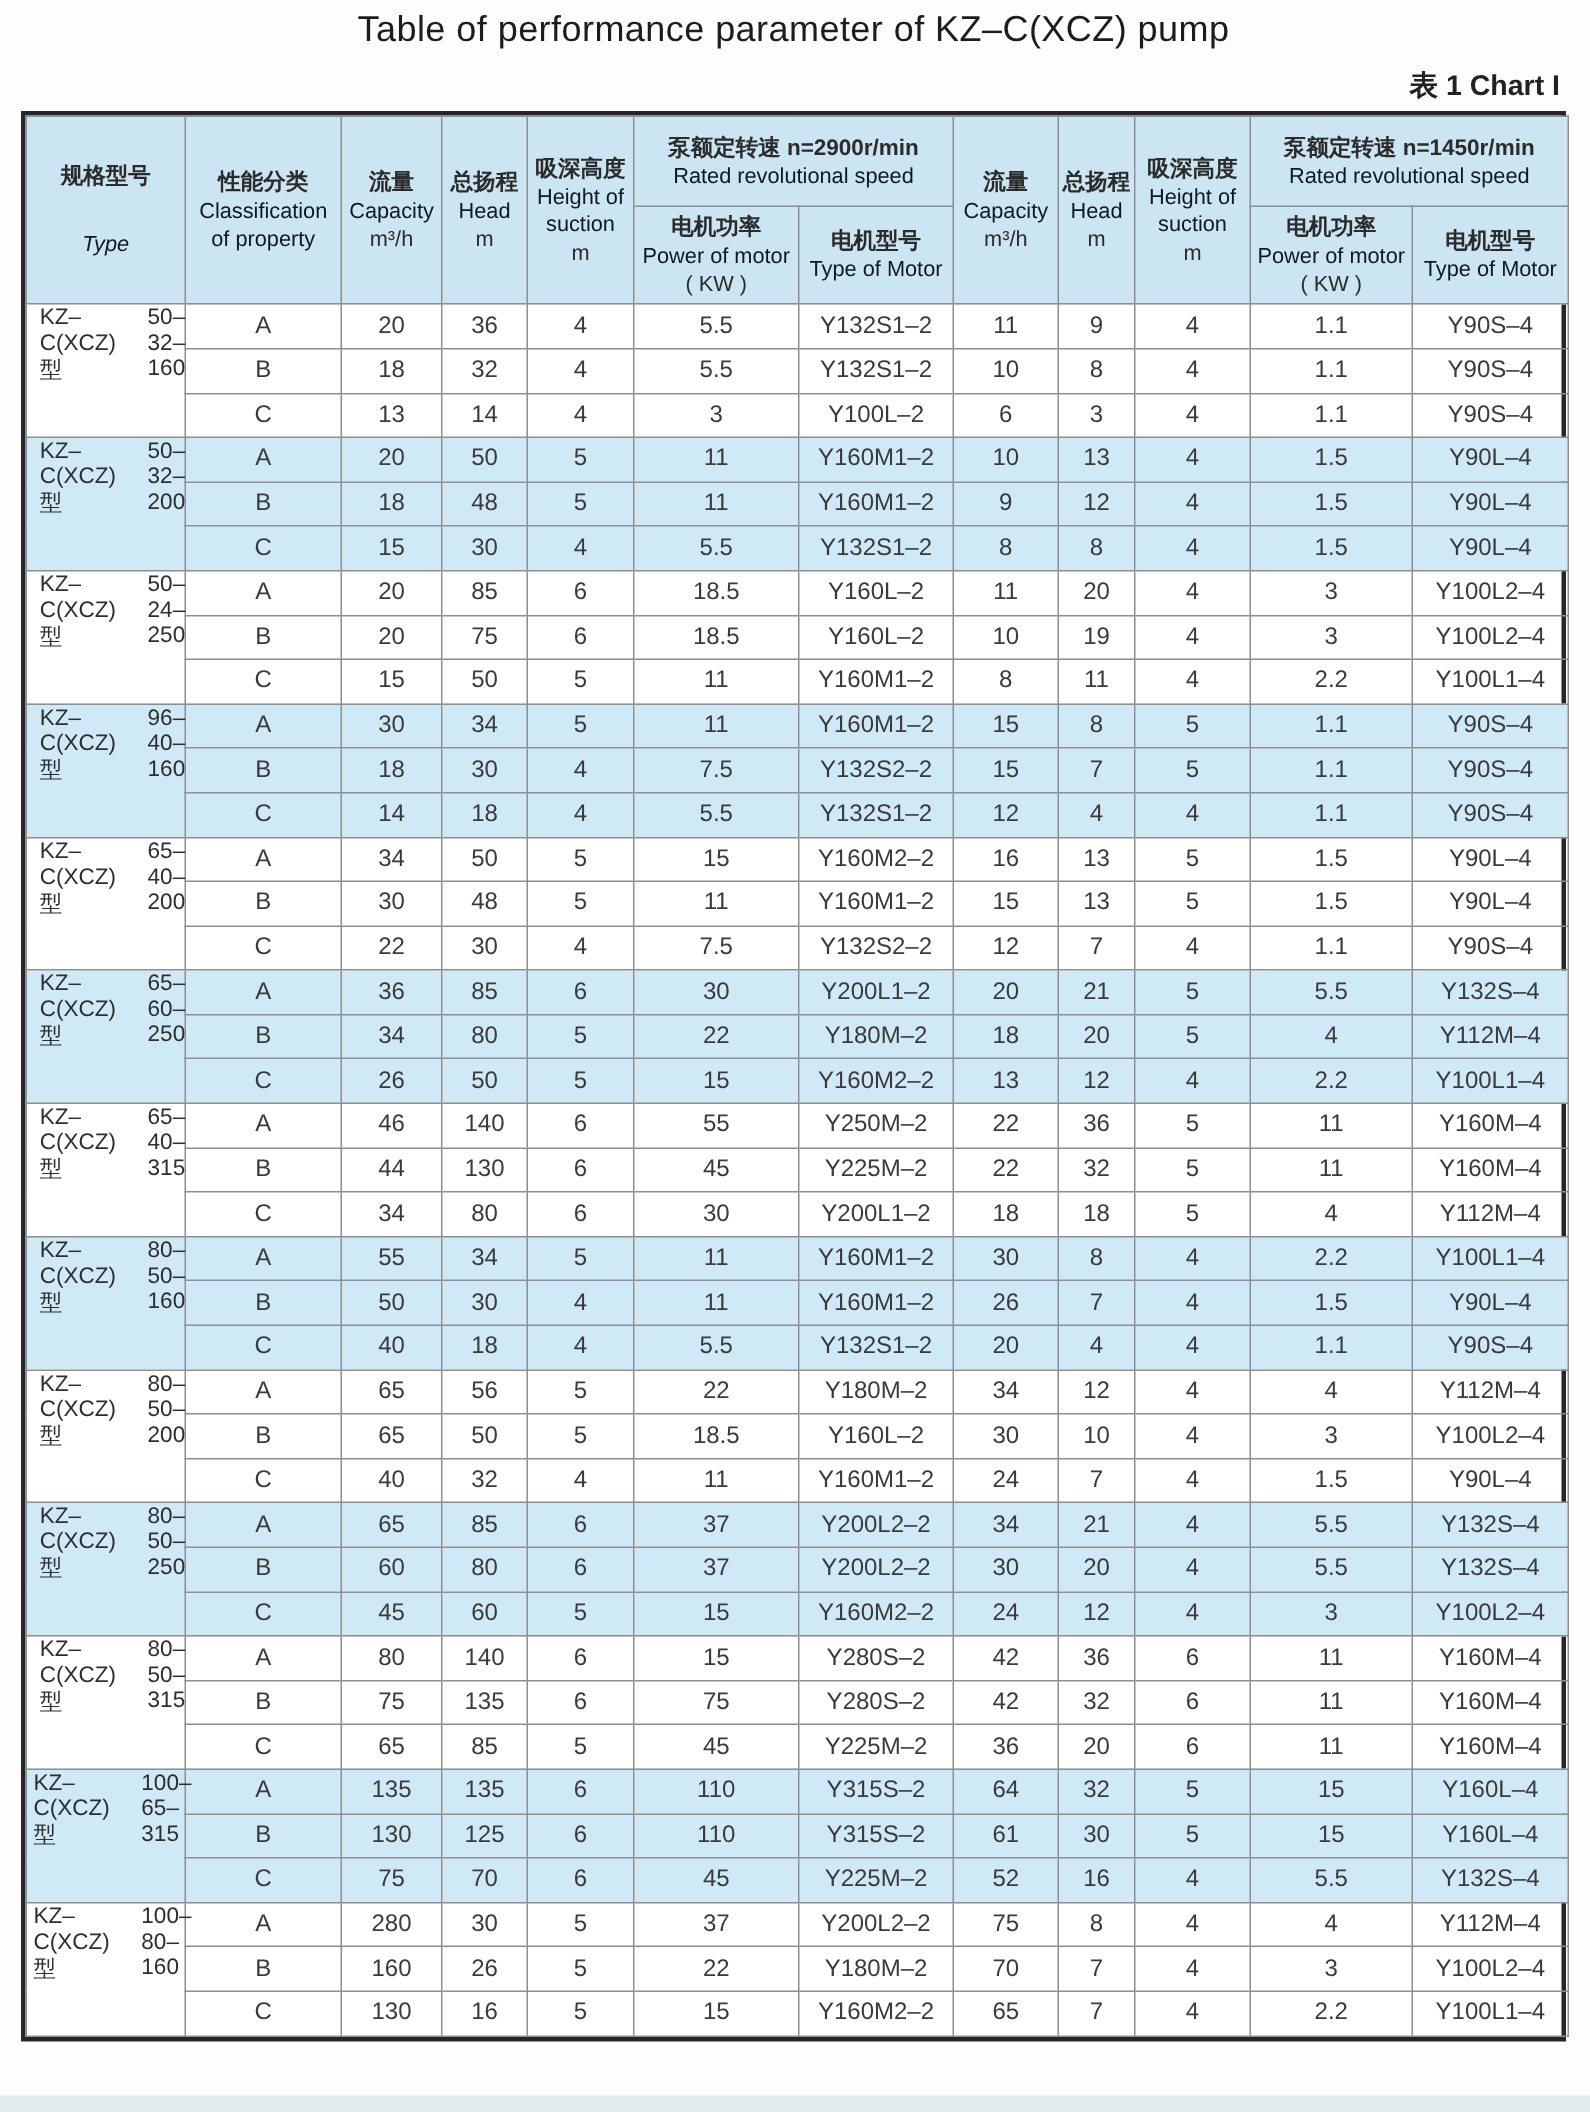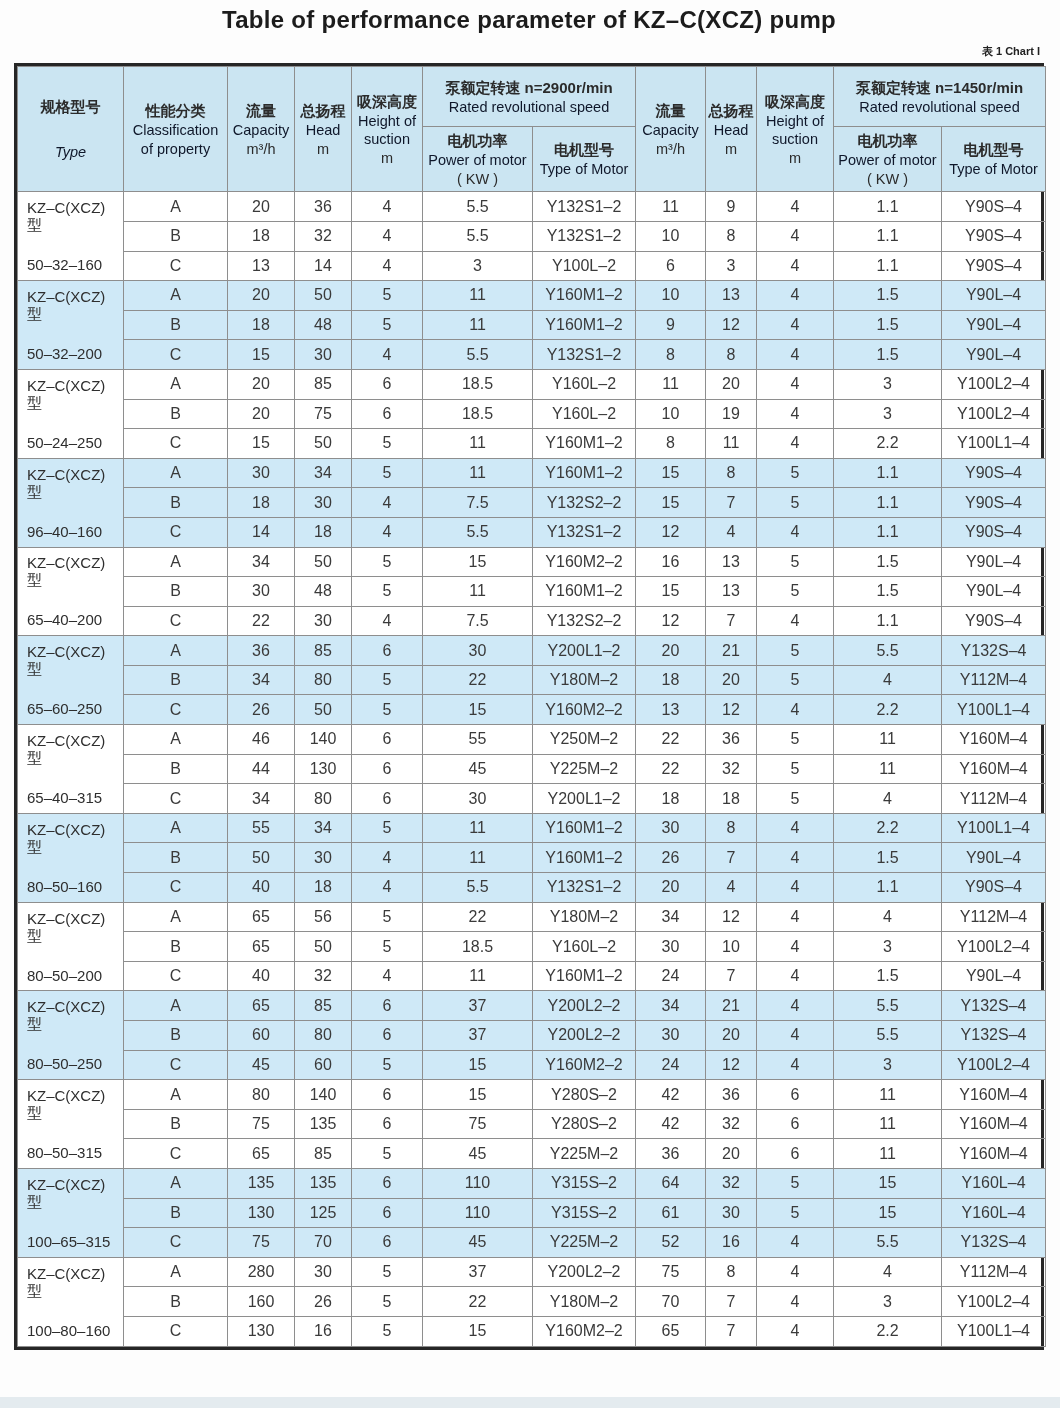--- a/index.html
+++ b/index.html
@@ -6,25 +6,25 @@
   html,body { margin:0; padding:0; }
   body {
     width:1060px; height:1408px;
     background:#fdfdfd;
     font-family:"Liberation Sans","DejaVu Sans",sans-serif;
     position:relative;
     overflow:hidden;
   }
   .page { padding:4px 16px 0 14px; height:100%; position:relative; }
   .page-title {
-    font-size:24px; font-weight:700; text-align:center;
+    font-size:24px; font-weight:400; text-align:center;
     color:#1c1c1c; margin:2px 0 10px 0; letter-spacing:0.3px;
   }
   .table-caption {
-    text-align:right; font-size:11px; font-weight:600;
+    text-align:right; font-size:19px; font-weight:600;
     color:#222; margin:0 4px 4px 0;
   }
   .table-frame { border:3px solid #262626; background:#fff; }
   table { border-collapse:collapse; width:100%; table-layout:fixed; }
   th, td {
     border:1px solid #8e8e8e;
     text-align:center; vertical-align:middle;
     padding:0; color:#3a3a3a;
   }
   thead th { background:#cbe5f2; font-weight:normal; padding:3px 1px; }
@@ -32,21 +32,21 @@
   thead tr.h2 th { height:62px; }
   .cn { font-size:15px; font-weight:700; color:#2b2b2b; line-height:1.4; }
   .en { font-size:14.5px; font-weight:400; color:#0f172a; line-height:1.28; }
   .unit { font-size:14.5px; color:#2b2b2b; line-height:1.3; }
   .gap-top { margin-top:26px;font-style:italic; }
   tbody td { height:29.6px; font-size:16px; }
   tbody tr.shaded td { background:#cfe9f7; }
   td.model-cell { text-align:left; background:#fff; }
   tr.shaded td.model-cell { background:#cfe9f7; }
   .model-wrap {
-    display:flex; flex-direction:column; justify-content:center;
+    display:flex; flex-direction:row; justify-content:center;
     align-items:flex-start; gap:21px; padding-left:9px;
     height:100%; font-size:15px; color:#2e2e2e;
   }
   .bottom-strip {
     position:absolute; left:0; bottom:0; width:1060px; height:11px;
     background:#e4ebef;
   }
 </style>
 </head>
 <body>

